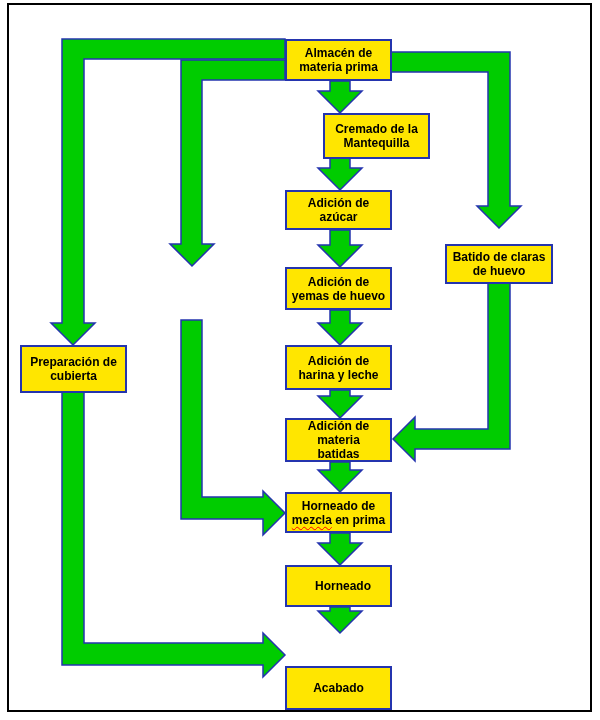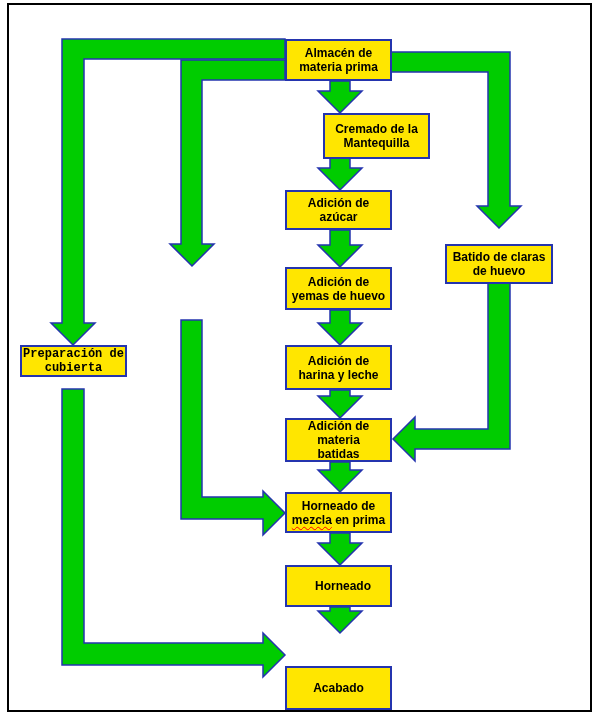--- a/index.html
+++ b/index.html
@@ -64,21 +64,21 @@
   #node-cremado    { left:285px; top:113px; width:107px; height:46px;margin-left:38px; }
   #node-azucar     { left:285px; top:190px; width:107px; height:40px; }
   #node-yemas      { left:285px; top:267px; width:107px; height:43px; }
   #node-harina     { left:285px; top:345px; width:107px; height:45px; }
   #node-claras     { left:285px; top:418px; width:107px; height:44px; }
   #node-vaciado    { left:285px; top:492px; width:107px; height:41px; }
   #node-horneado   { left:285px; top:565px; width:107px; height:42px;padding-left:9px; }
   #node-acabado    { left:285px; top:639px; width:107px; height:44px;margin-top:27px; }
   #node-batido     { left:445px; top:228px; width:108px; height:40px;margin-top:16px; }
   #node-engrasado  { left:138px; top:266px; width:107px; height:54px; }
-  #node-preparacion{ left:20px;  top:345px; width:107px; height:32px;font-family:Liberation Mono, monospace; }
+  #node-preparacion{ left:20px;  top:345px; width:107px; height:48px; }
 </style>
 </head>
 <body>
 
 <div id="canvas">
 
   <svg id="arrows" viewBox="0 0 600 720" xmlns="http://www.w3.org/2000/svg">
 
     <polygon points="330,81 350,81 350,91 362,91 340,113 318,91 330,91"></polygon>
     <polygon points="330,155 350,155 350,168 362,168 340,190 318,168 330,168"></polygon>

